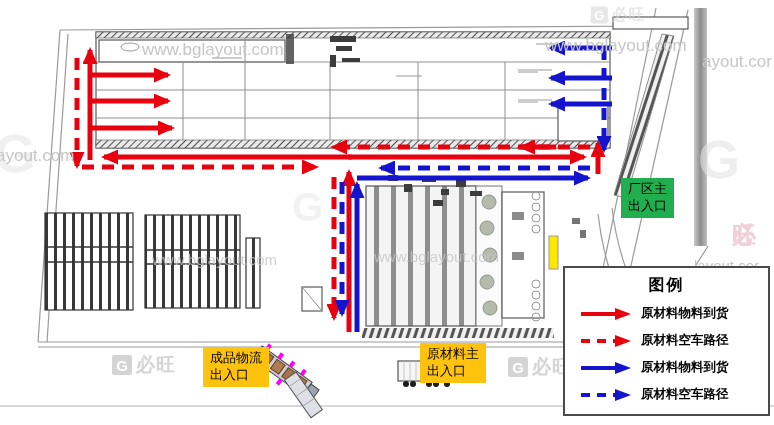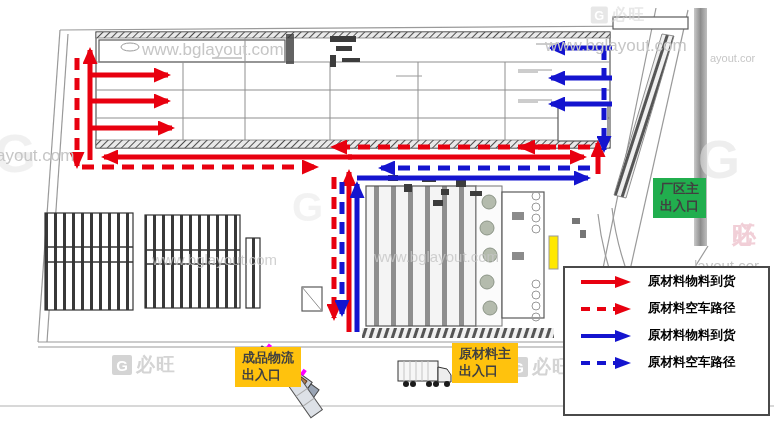--- a/index.html
+++ b/index.html
@@ -15,32 +15,32 @@
   .dark{fill:#3c3c3c;}
   .ann{stroke:#9a9a9a;stroke-width:1;fill:none;}
   
   .rl{stroke:var(--route_red);fill:none;stroke-width:5;}
   .bl{stroke:var(--route_blue);fill:none;stroke-width:5;}
   .dsh{stroke-dasharray:12 8;}
   .red-fill{fill:var(--route_red);}
   .blue-fill{fill:var(--route_blue);}
   
   .gate-label{
-    position:absolute;font-weight:bold;color:#404040;line-height:1.3;
-    font-size:13px;padding:3px 7px;white-space:nowrap;z-index:30;margin-left:32px;
+    position:absolute;font-weight:normal;color:#000000;line-height:1.3;
+    font-size:13px;padding:3px 7px;white-space:nowrap;z-index:30;
   }
   .gate-green{background:var(--gate_green);}
   .gate-yellow{background:var(--label_yellow);}
   
   .legend{
     position:absolute;left:563px;top:266px;width:203px;height:146px;
     background:#fff;border:2px solid #4a4a4a;z-index:40;
   }
   .legend-title{font-size:16px;font-weight:bold;text-align:center;margin:7px 0 4px 0;letter-spacing:2px;}
-  .legend-row{display:flex;align-items:center;gap:16px;height:27px;padding-left:13px;}
+  .legend-row{display:flex;align-items:center;gap:9px;height:27px;padding-left:13px;}
   .legend-row span{font-size:12.5px;font-weight:bold;white-space:nowrap;}
   .legend-row svg{position:static;flex:0 0 auto;}
   
   .wm{position:absolute;color:#c6c6c6;font-size:17px;z-index:5;white-space:nowrap;}
   .brand{position:absolute;display:flex;align-items:center;gap:4px;color:#d4d4d4;font-weight:bold;z-index:6;}
   .brand .g{width:20px;height:20px;background:#d4d4d4;color:#fff;border-radius:2px;
     display:flex;align-items:center;justify-content:center;font-size:15px;font-weight:bold;}
   .brand .t{font-size:19px;letter-spacing:1px;}
   .bigG{position:absolute;color:#e3e3e3;font-size:54px;font-weight:bold;z-index:1;}
   .pinkwm{position:absolute;color:#eab6c3;opacity:.65;font-size:24px;font-weight:bold;
@@ -256,20 +256,21 @@
   <div class="gate-label gate-yellow" style="left:203px;top:347px;">
     <div>成品物流</div>
     <div>出入口</div>
   </div>
   <div class="gate-label gate-yellow" style="left:420px;top:343px;">
     <div>原材料主</div>
     <div>出入口</div>
   </div>
 
   <div class="legend">
+    <div class="legend-title">图例</div>
     <div class="legend-row">
       <svg width="54" height="16">
         <line x1="3" y1="8" x2="37" y2="8" class="rl" style="stroke-width:4"></line>
         <polygon points="37,2 53,8 37,14" class="red-fill"></polygon>
       </svg>
       <span>原材料物料到货</span>
     </div>
     <div class="legend-row">
       <svg width="54" height="16">
         <line x1="3" y1="8" x2="37" y2="8" class="rl" style="stroke-width:4;stroke-dasharray:9 7"></line>
@@ -289,21 +290,21 @@
         <line x1="3" y1="8" x2="37" y2="8" class="bl" style="stroke-width:4;stroke-dasharray:9 7"></line>
         <polygon points="37,2 53,8 37,14" class="blue-fill"></polygon>
       </svg>
       <span>原材料空车路径</span>
     </div>
   </div>
 
   <div class="wm" style="left:142px;top:40px;">www.bglayout.com</div>
   <div class="wm" style="left:545px;top:36px;">www.bglayout.com</div>
   <div class="wm" style="left:-4px;top:146px;">ayout.com</div>
-  <div class="wm" style="left:702px;top:52px;font-size:11px;padding-left:8px;">ayout.cor</div>
+  <div class="wm" style="left:702px;top:52px;font-size:17px;">ayout.cor</div>
   <div class="wm" style="left:694px;top:257px;font-size:15px;">layout.cor</div>
   <div class="wm" style="left:152px;top:251px;font-size:15px;opacity:.8;">www.bglayout.com</div>
   <div class="wm" style="left:374px;top:248px;font-size:15px;opacity:.8;">www.bglayout.com</div>
 
   <div class="brand" style="left:112px;top:352px;">
     <span class="g">G</span>
     <span class="t">必旺</span>
   </div>
   <div class="brand" style="left:508px;top:354px;">
     <span class="g">G</span>

